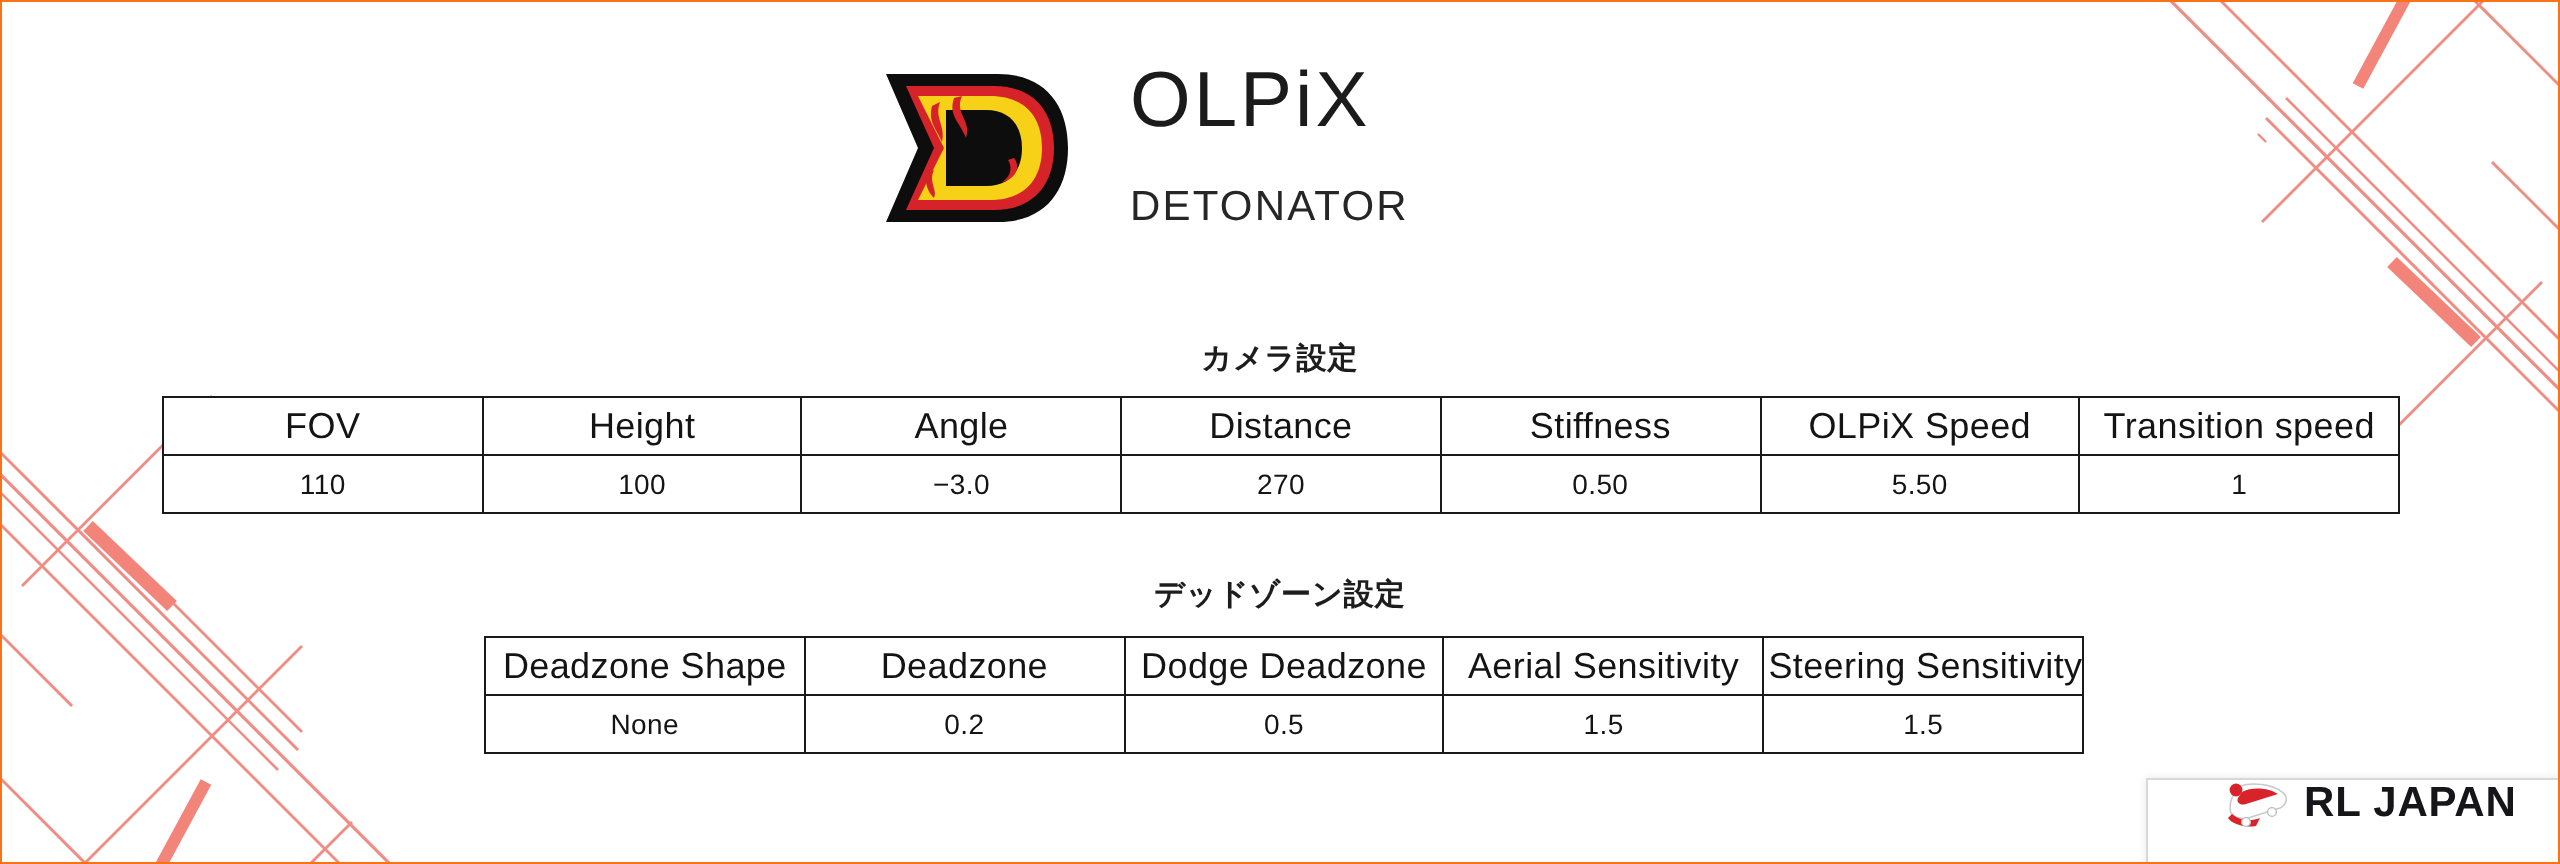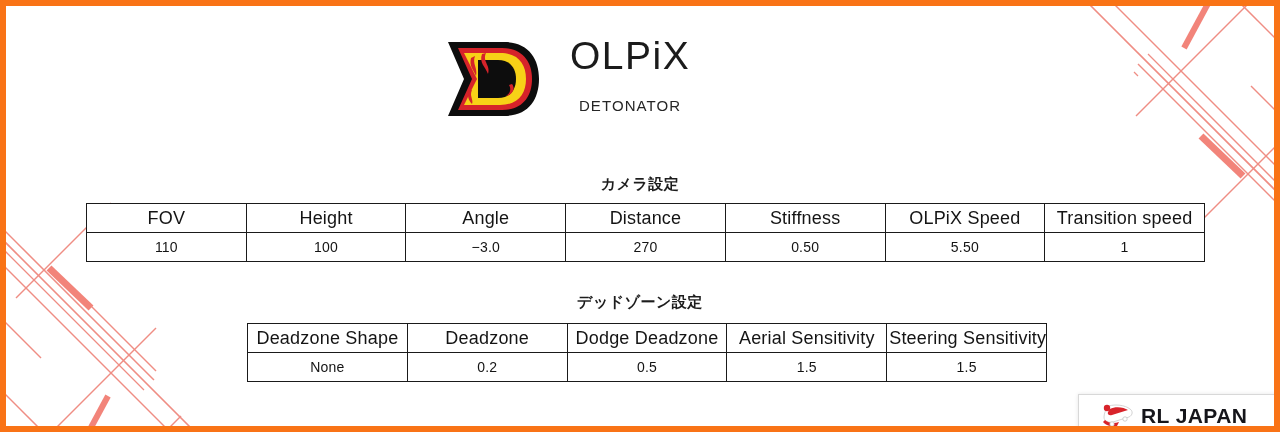--- a/index.html
+++ b/index.html
@@ -10,21 +10,21 @@
   body {
     font-family: "Liberation Sans", "DejaVu Sans", sans-serif;
   }
   #page {
     position: relative;
     width: 1280px;
     height: 432px;
     background: #ffffff;
     overflow: hidden;
     box-sizing: border-box;
-    border: 6px solid #f97316;
+    border: 1px solid #f97316;
   }
 
   
   .deco-layer {
     position: absolute;
     inset: 0;
     pointer-events: none;
     overflow: hidden;
   }
 
@@ -55,21 +55,21 @@
   }
   .brand-title {
     font-size: 39px;
     color: #1b1b1b;
     letter-spacing: 1.5px;
     line-height: 1;
     font-weight: 400;
   }
   .brand-sub {
     margin-top: 22px;
-    font-size: 15px;
+    font-size: 21px;
     color: #262626;
     letter-spacing: 1.1px;
     text-align: center;
     font-weight: 400;
   }
 
   
   .section-title {
     position: absolute;
     font-size: 15px;
@@ -110,23 +110,23 @@
   .rl-badge {
     position: absolute;
     left: 1072px;
     top: 388px;
     width: 207px;
     height: 44px;
     background: #ffffff;
     border: 1px solid #d8d8d8;
     box-shadow: 0 0 4px rgba(0,0,0,0.10);
     display: flex;
-    align-items: center;
+    align-items: flex-start;
     box-sizing: border-box;
-    padding-left: 22px;
+    padding-left: 38px;
   }
   .rl-icon { width: 34px; height: 26px; flex: none; }
   .rl-text {
     margin-left: 6px;
     font-size: 21px;
     font-weight: bold;
     color: #15151a;
     letter-spacing: 0.4px;
     font-family: "Liberation Sans", sans-serif;
   }

